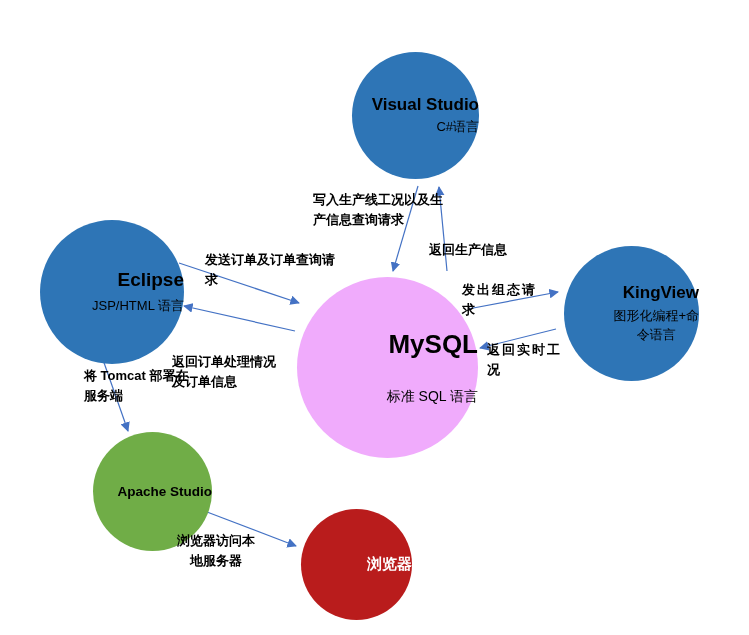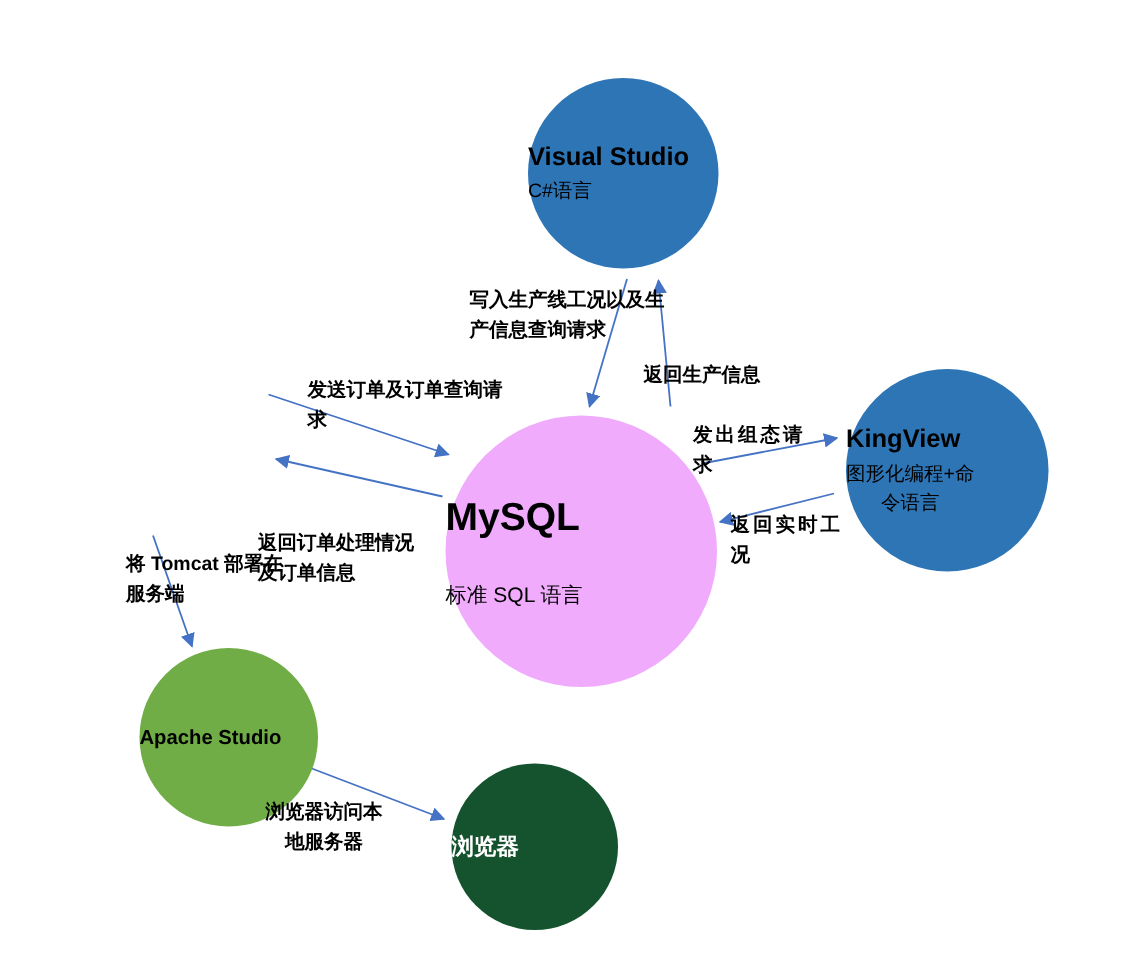--- a/index.html
+++ b/index.html
@@ -5,27 +5,27 @@
   * { margin:0; padding:0; box-sizing:border-box; }
   html, body { width:749px; height:635px; background:#ffffff; }
   body { font-family:"Liberation Sans","DejaVu Sans",sans-serif; position:relative; overflow:hidden; }
 
   .canvas { position:absolute; left:0; top:0; width:749px; height:635px; }
 
   .edges { position:absolute; left:0; top:0; width:749px; height:635px; pointer-events:none; }
 
   .node {
     position:absolute; border-radius:50%;
-    display:flex; flex-direction:column; align-items:flex-start; justify-content:center;
+    display:flex; flex-direction:column; align-items:flex-end; justify-content:center;
     text-align:center; color:#000;
   }
   .node--blue   { background:#2E75B6; }
   .node--yellow { background:#f0abfc; }
   .node--green  { background:#70AD47; }
-  .node--red    { background:#14532d; }
+  .node--red    { background:#b91c1c; }
 
   .node__title { font-weight:bold; }
   .node__sub   { font-weight:normal; white-space:pre-line; }
 
   .node--vs       { left:352px; top:52px;  width:127px; height:127px; }
   .node--vs .node__title { font-size:17px; }
   .node--vs .node__sub   { font-size:13px; margin-top:3px; }
 
   .node--eclipse  { left:40px;  top:220px; width:144px; height:144px; }
   .node--eclipse .node__title { font-size:19px; }
@@ -77,20 +77,24 @@
     <line x1="556" y1="329" x2="480" y2="348" stroke="#4472C4" stroke-width="1.2" marker-end="url(#arrow)"></line>
     <line x1="102" y1="357" x2="128" y2="431" stroke="#4472C4" stroke-width="1.2" marker-end="url(#arrow)"></line>
     <line x1="207" y1="512" x2="296" y2="546" stroke="#4472C4" stroke-width="1.2" marker-end="url(#arrow)"></line>
   </svg>
 
   <div class="node node--blue node--vs">
     <div class="node__title">Visual Studio</div>
     <div class="node__sub">C#语言</div>
   </div>
 
+  <div class="node node--blue node--eclipse">
+    <div class="node__title">Eclipse</div>
+    <div class="node__sub">JSP/HTML 语言</div>
+  </div>
 
   <div class="node node--yellow node--mysql">
     <div class="node__title">MySQL</div>
     <div class="node__sub">标准 SQL 语言</div>
   </div>
 
   <div class="node node--blue node--kingview">
     <div class="node__title">KingView</div>
     <div class="node__sub">图形化编程+命
 令语言</div>

